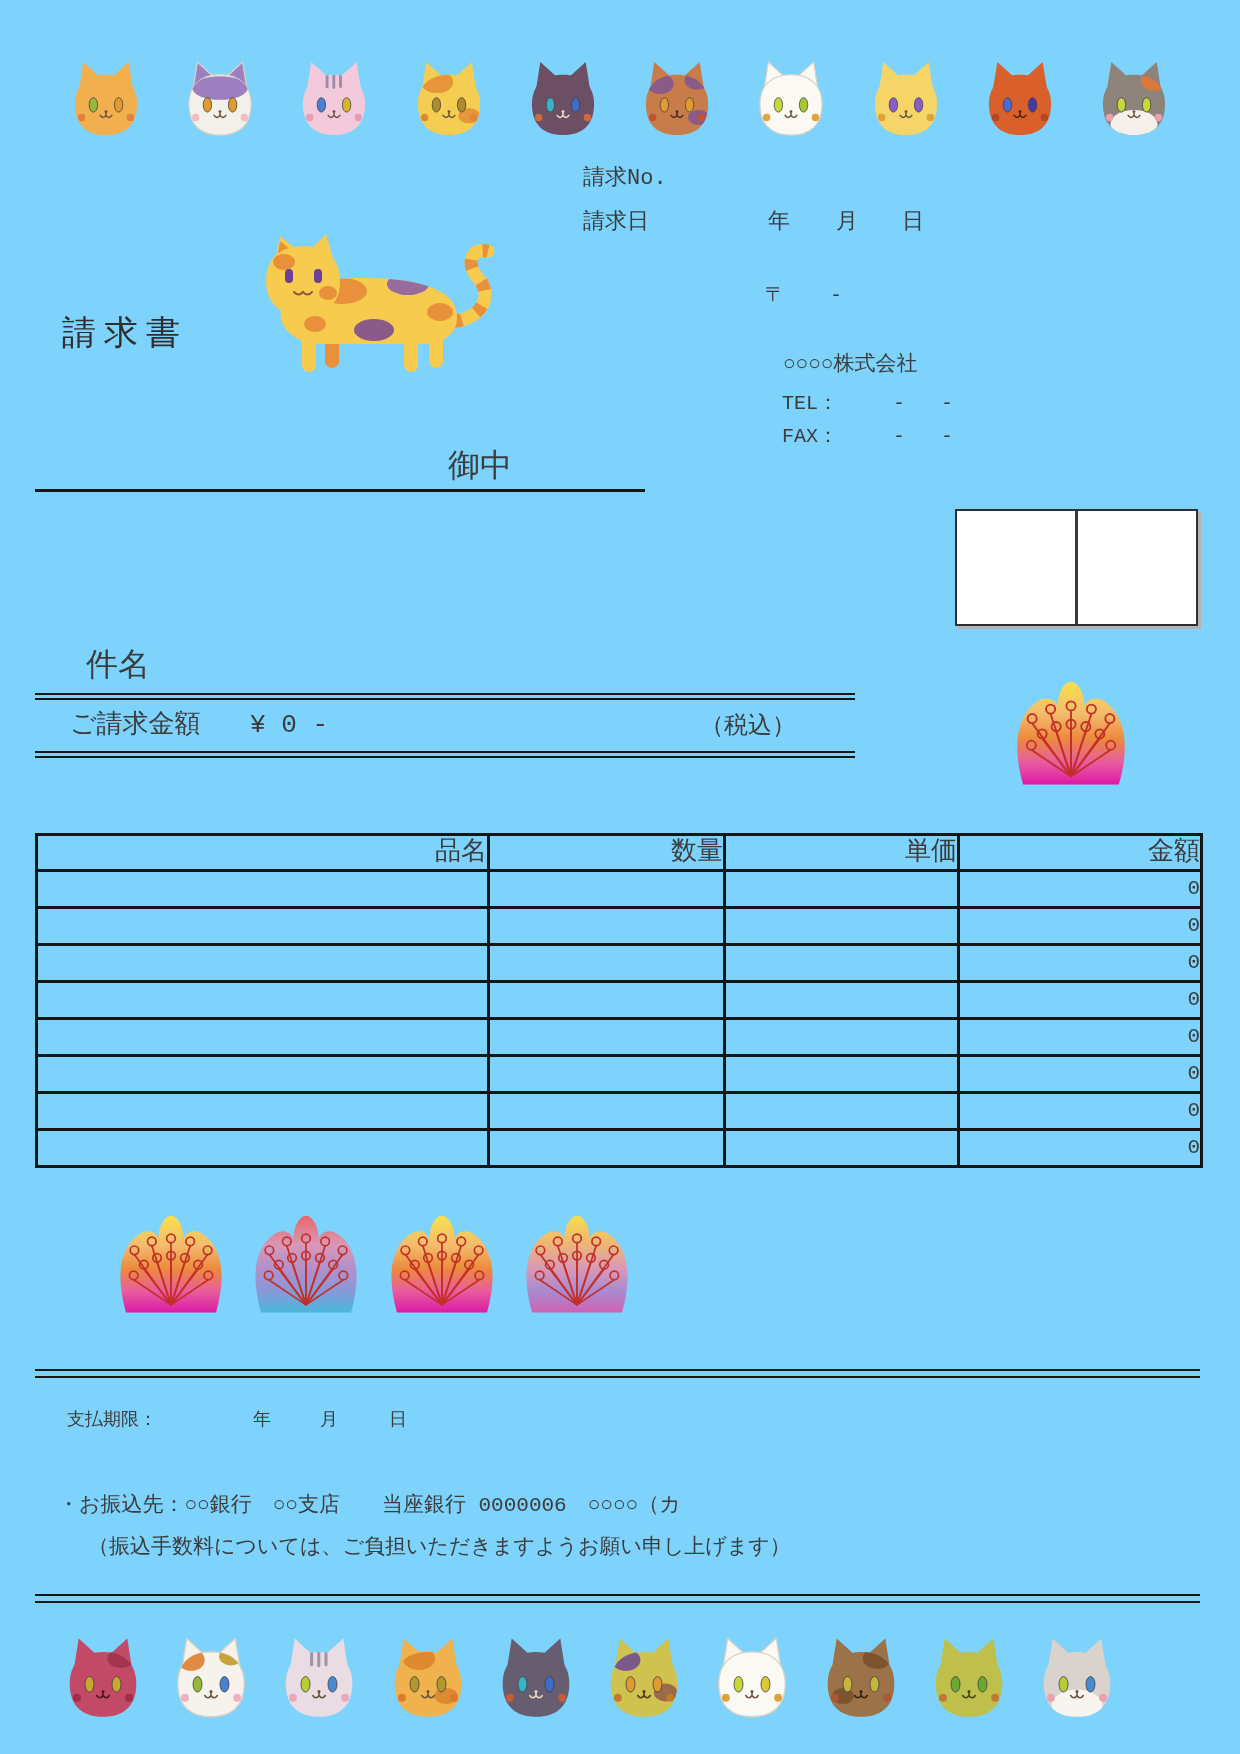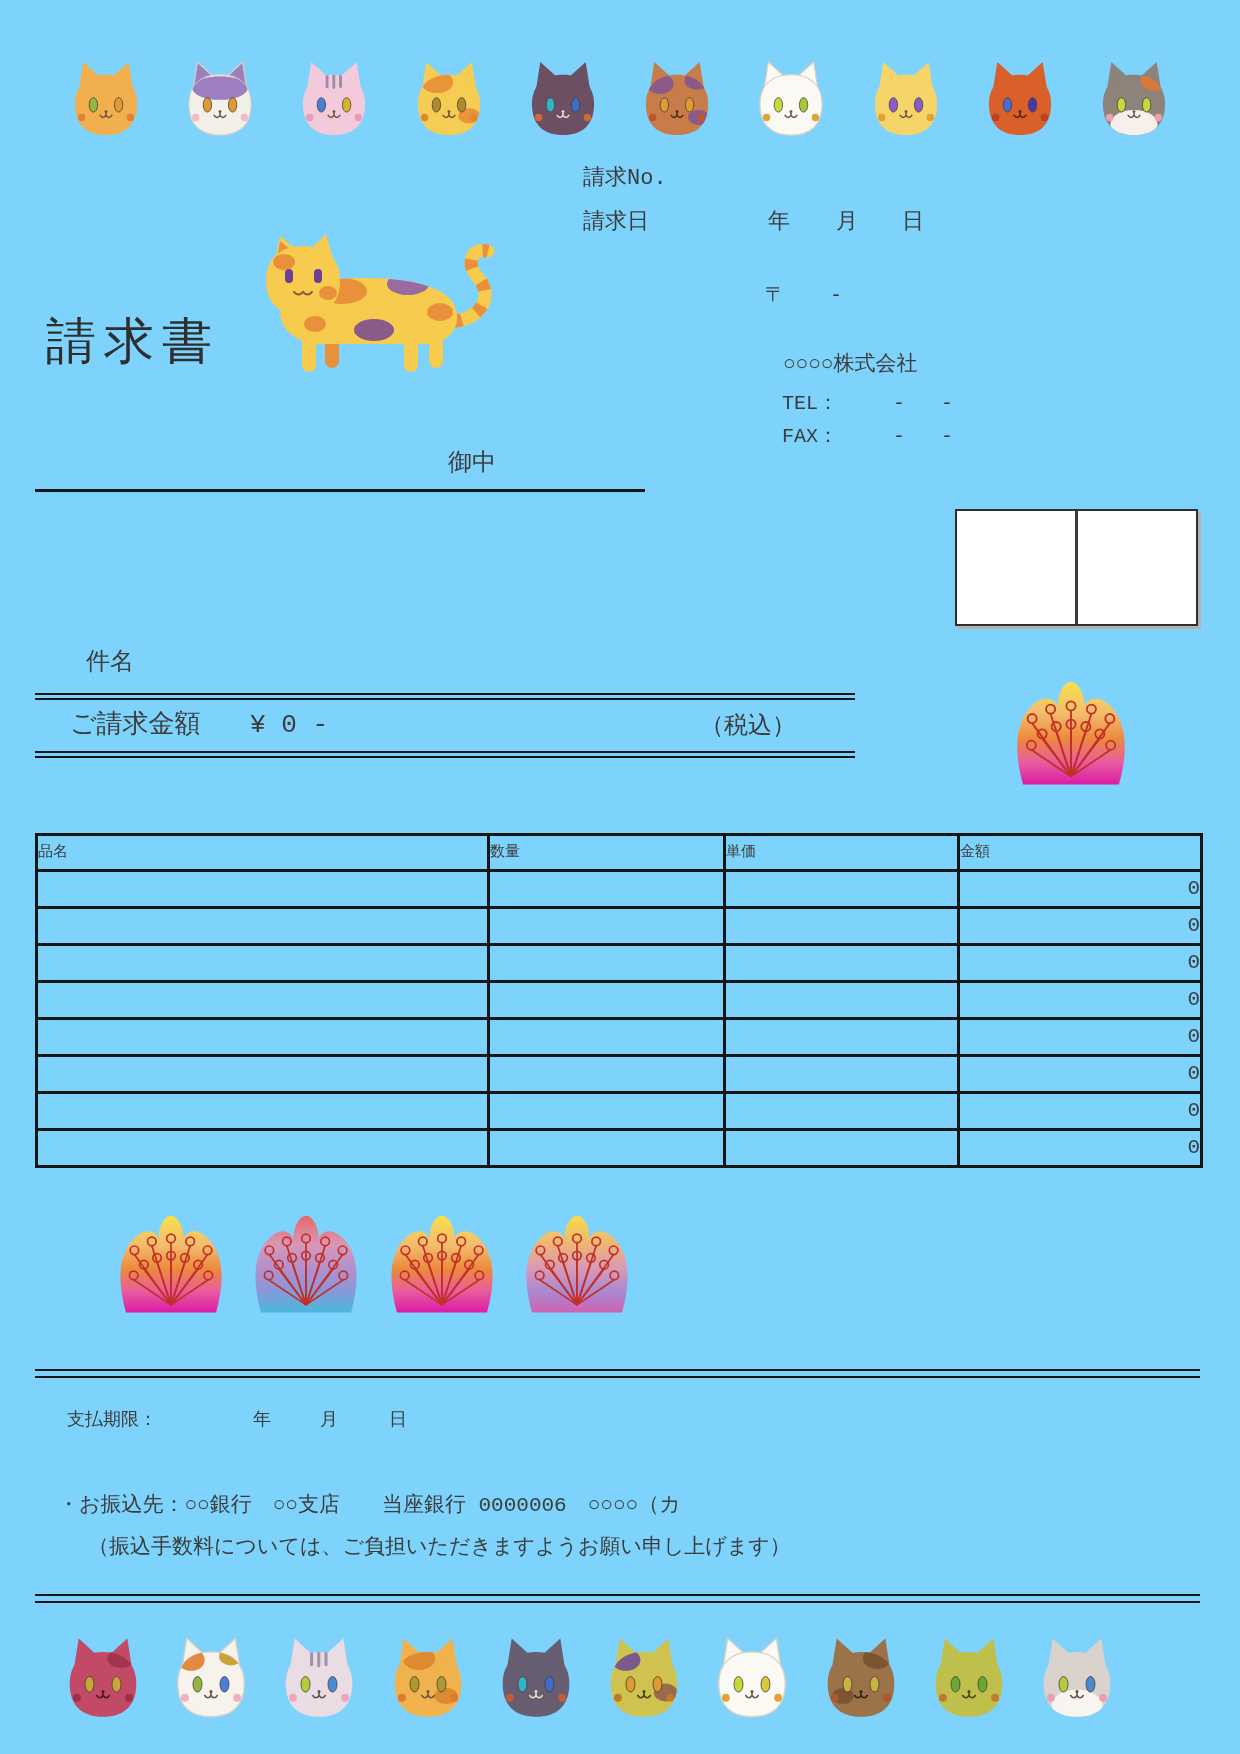--- a/index.html
+++ b/index.html
@@ -1,39 +1,39 @@
 <!DOCTYPE html>
 <html><head>
 <meta charset="utf-8">
 <style>
   html,body{margin:0;padding:0;background:#fff;}
   .page{position:relative;width:1240px;height:1754px;background:#7dd3fc;overflow:hidden;
         font-family:Liberation Mono, monospace;color:#3c3c3c;}
   .abs{position:absolute;white-space:nowrap;line-height:1.15;}
   .t20{font-size:20px}.t21{font-size:21px}.t22{font-size:22px}.t23{font-size:18px}
-  .t24{font-size:24px}.t25{font-size:24px}.t26{font-size:26px}
-  .title{font-size:50px;letter-spacing:8px;color:#2e2e2e;}
+  .t24{font-size:24px}.t25{font-size:32px}.t26{font-size:26px}
+  .title{font-size:34px;letter-spacing:8px;color:#2e2e2e;margin-left:16px;}
   .sline{border-top:3px solid #161616;height:0;}
   .dline{border-top:2px solid #161616;border-bottom:2px solid #161616;height:3px;}
   .dline2{border-top:2px solid #161616;border-bottom:2px solid #161616;height:5px;}
   .catrow{display:flex;justify-content:space-between;align-items:flex-end;}
   .cat{display:block;width:84px;height:86px;}
   .catrow-b .cat{width:90px;height:92px;}
   .cat svg,.tulip svg,.longcat svg{display:block;width:100%;height:100%;}
   .tulip{display:block;width:118px;height:112px;}
   .tulip-lg{width:126px;height:114px;}
   .tuliprow{display:flex;justify-content:space-between;}
   .stamp{display:flex;width:243px;height:117px;border:2px solid #2f2f2f;box-sizing:border-box;
          background:#fff;box-shadow:3px 3px 0 #b3b3b3;}
   .stamp .cell{flex:1;}
   .stamp .cell + .cell{border-left:3px solid #3a3a3a;}
   table.items{border-collapse:collapse;table-layout:fixed;}
   table.items th,table.items td{border:3px solid #161616;font-weight:normal;padding:0;
         overflow:hidden;}
-  table.items th{height:33px;font-size:15px;text-align:left;color:#3c3c3c;}
+  table.items th{height:33px;font-size:26px;text-align:right;color:#3c3c3c;}
   table.items td{height:34px;font-size:21px;}
   td.amt{text-align:right;padding-right:8px;}
   td.lbl{text-align:center;font-size:22px;}
 </style>
 </head>
 <body>
 
 <div class="page">
 
   <div class="abs catrow" style="left:64px;top:54px;width:1112px;height:88px">

